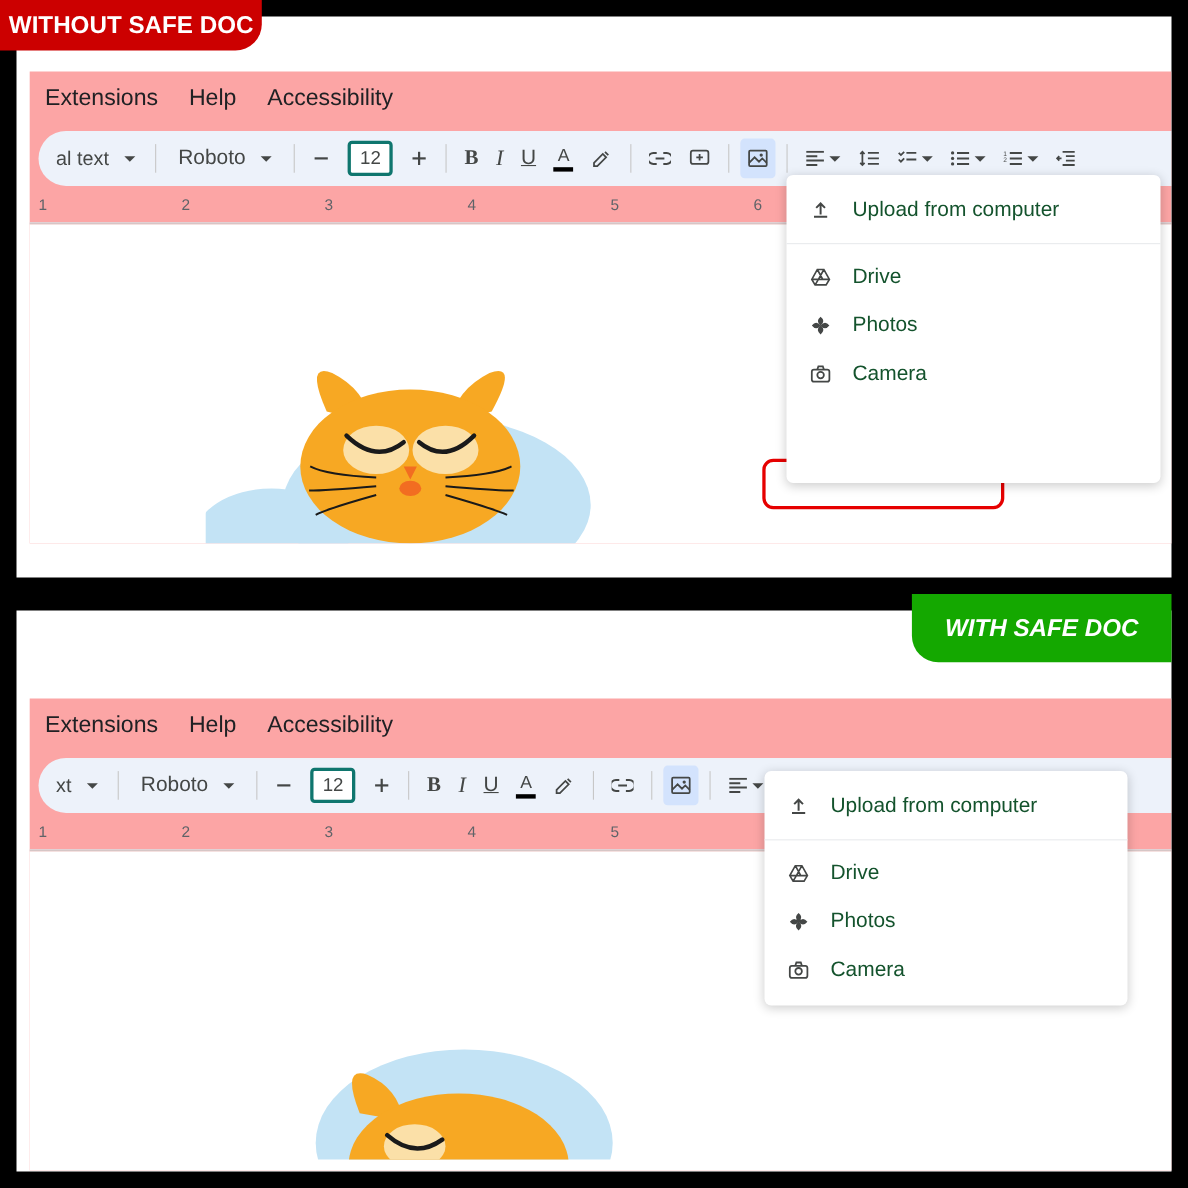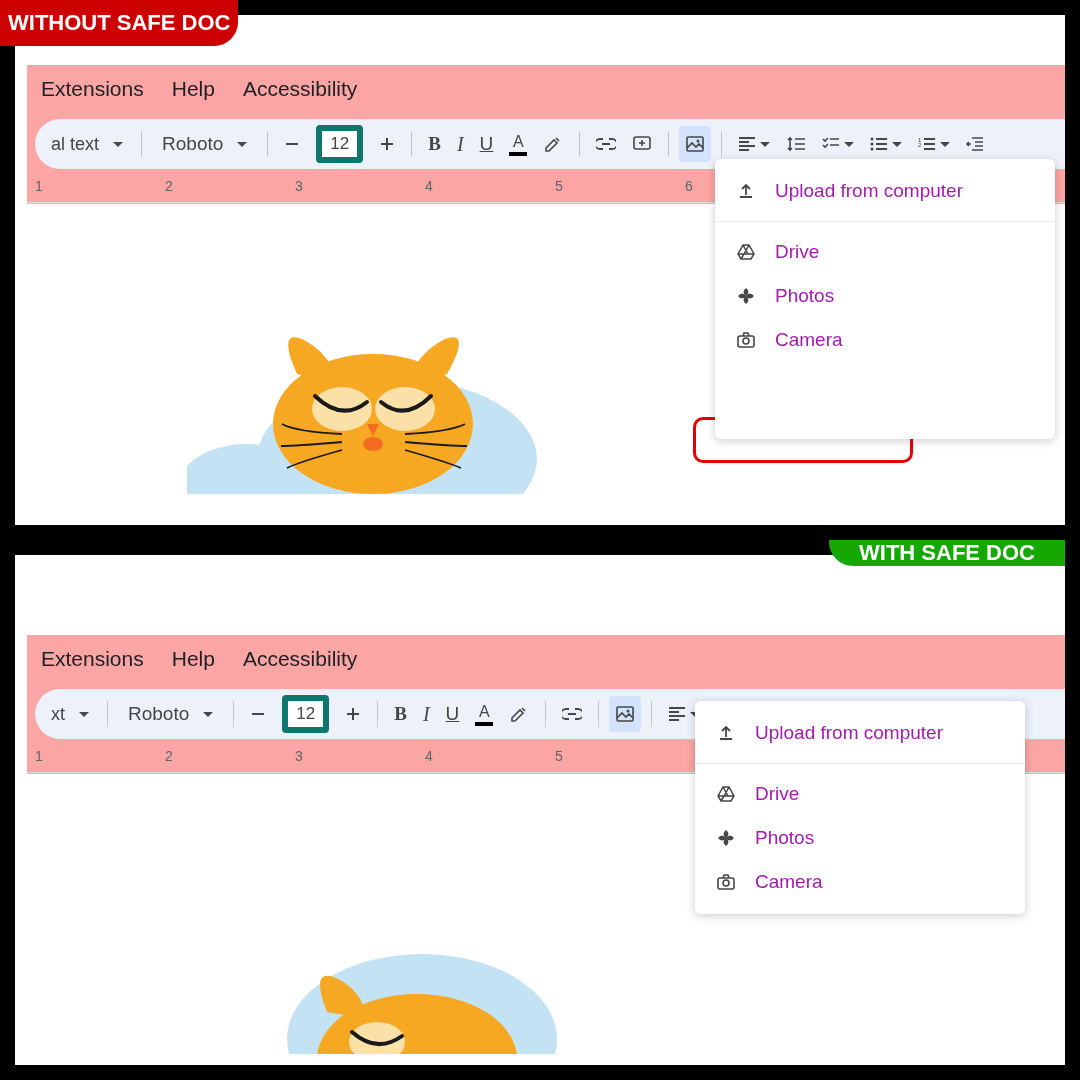--- a/index.html
+++ b/index.html
@@ -3,35 +3,35 @@
 <meta charset="utf-8">
 <style>
   * { margin: 0; padding: 0; box-sizing: border-box; font-family: Arial, sans-serif; }
   body { width: 1080px; height: 1080px; background: #000; position: relative; }
   .panel { position: absolute; background: #fff; overflow: hidden; }
   .panel-top { left: 15px; top: 15px; width: 1050px; height: 510px; }
   .panel-bottom { left: 15px; top: 555px; width: 1050px; height: 510px; }
   
   .badge { position: absolute; color: #fff; font-weight: bold; font-size: 22px; padding: 10px 8px; z-index: 100; }
   .badge-red { background: #cc0000; top: 0; left: 0; border-bottom-right-radius: 24px; }
-  .badge-green { background: #14a800; top: 540px; right: 15px; border-bottom-left-radius: 24px; padding: 0 30px; }
+  .badge-green { background: #14a800; top: 540px; right: 15px; border-bottom-left-radius: 24px; padding: 18px 30px; font-style: italic; }
   
   .inner { position: absolute; left: 12px; right: 0; background: #fca5a5; }
   .panel-top .inner { top: 50px; }
   .panel-bottom .inner { top: 80px; }
   
   .menubar { display: flex; gap: 28px; padding: 12px 14px; font-size: 21px; color: #202124; }
   .menubar span { cursor: pointer; }
   
   .toolbar { display: flex; align-items: center; height: 50px; background: #edf2fa; border-radius: 26px 0 0 26px; margin: 6px 0 0 8px; padding: 0 8px; gap: 4px; position: relative; }
   .tb { display: flex; align-items: center; justify-content: center; height: 36px; color: #444746; cursor: pointer; border-radius: 4px; padding: 0 6px; font-size: 18px; }
   .tb.sel { background: #d3e3fd; }
   .sep { width: 1px; height: 26px; background: #c7c7c7; margin: 0 6px; }
   .drop { width: 0; height: 0; border-left: 5px solid transparent; border-right: 5px solid transparent; border-top: 5px solid #444746; margin-left: 4px; }
-  .font-size-box { border: 6px solid #0f766e; border-radius: 4px; padding: 3px 8px; font-size: 17px; background: #fff; }
+  .font-size-box { border: 3px solid #0f766e; border-radius: 4px; padding: 3px 8px; font-size: 17px; background: #fff; }
   .tb-font { font-size: 19px; gap: 10px; padding: 0 10px; }
   .tb-style { font-size: 18px; gap: 10px; padding: 0 8px; }
   .bold { font-weight: bold; font-size: 19px; font-family: 'Times New Roman', serif;}
   .italic { font-style: italic; font-family: 'Times New Roman', serif; font-size: 20px; }
   .underline { text-decoration: underline; font-size: 19px; }
   .text-color { display: flex; flex-direction: column; align-items: center; gap: 1px; }
   .text-color .bar { width: 18px; height: 4px; background: #000; }
   
   .ruler { position: relative; height: 24px; margin: 10px 0 0 0; border-bottom: 1px solid #dadce0; overflow: hidden;}
   .ruler-inner { display: flex; position: absolute; left: 0; }
@@ -41,21 +41,21 @@
   
   .doc-area { position: relative; height: 290px; background: #fff; overflow: hidden; }
   
   .cat-container { position: absolute; }
   .panel-top .cat-container { left: 160px; top: 80px; }
   .panel-bottom .cat-container { left: 225px; top: 110px; }
   
   .menu { position: absolute; background: #fff; border-radius: 6px; box-shadow: 0 2px 10px rgba(0,0,0,0.2); padding: 10px 0; width: 340px; z-index: 50; }
   .panel-top .menu { right: 10px; top: 144px; height: 280px;}
   .panel-bottom .menu { right: 40px; top: 146px; width: 330px; }
-  .menu-item { display: flex; align-items: flex-start; gap: 18px; padding: 11px 20px; font-size: 19px; color: #a21caf; cursor: pointer; }
+  .menu-item { display: flex; align-items: flex-start; gap: 18px; padding: 11px 20px; font-size: 19px; color: #14532d; cursor: pointer; }
   .menu-item .mi-icon { width: 22px; height: 22px; display: flex; align-items: center; justify-content: center; }
   .menu-div { height: 1px; background: #e8eaed; margin: 8px 0; }
   .highlight-box { position: absolute; border: 3px solid #e60000; border-radius: 10px; pointer-events: none; }
   .panel-top .highlight-box { right: 152px; top: 402px; width: 220px; height: 46px; }
   
   svg { display: block; }
 </style>
 </head>
 <body>
 

